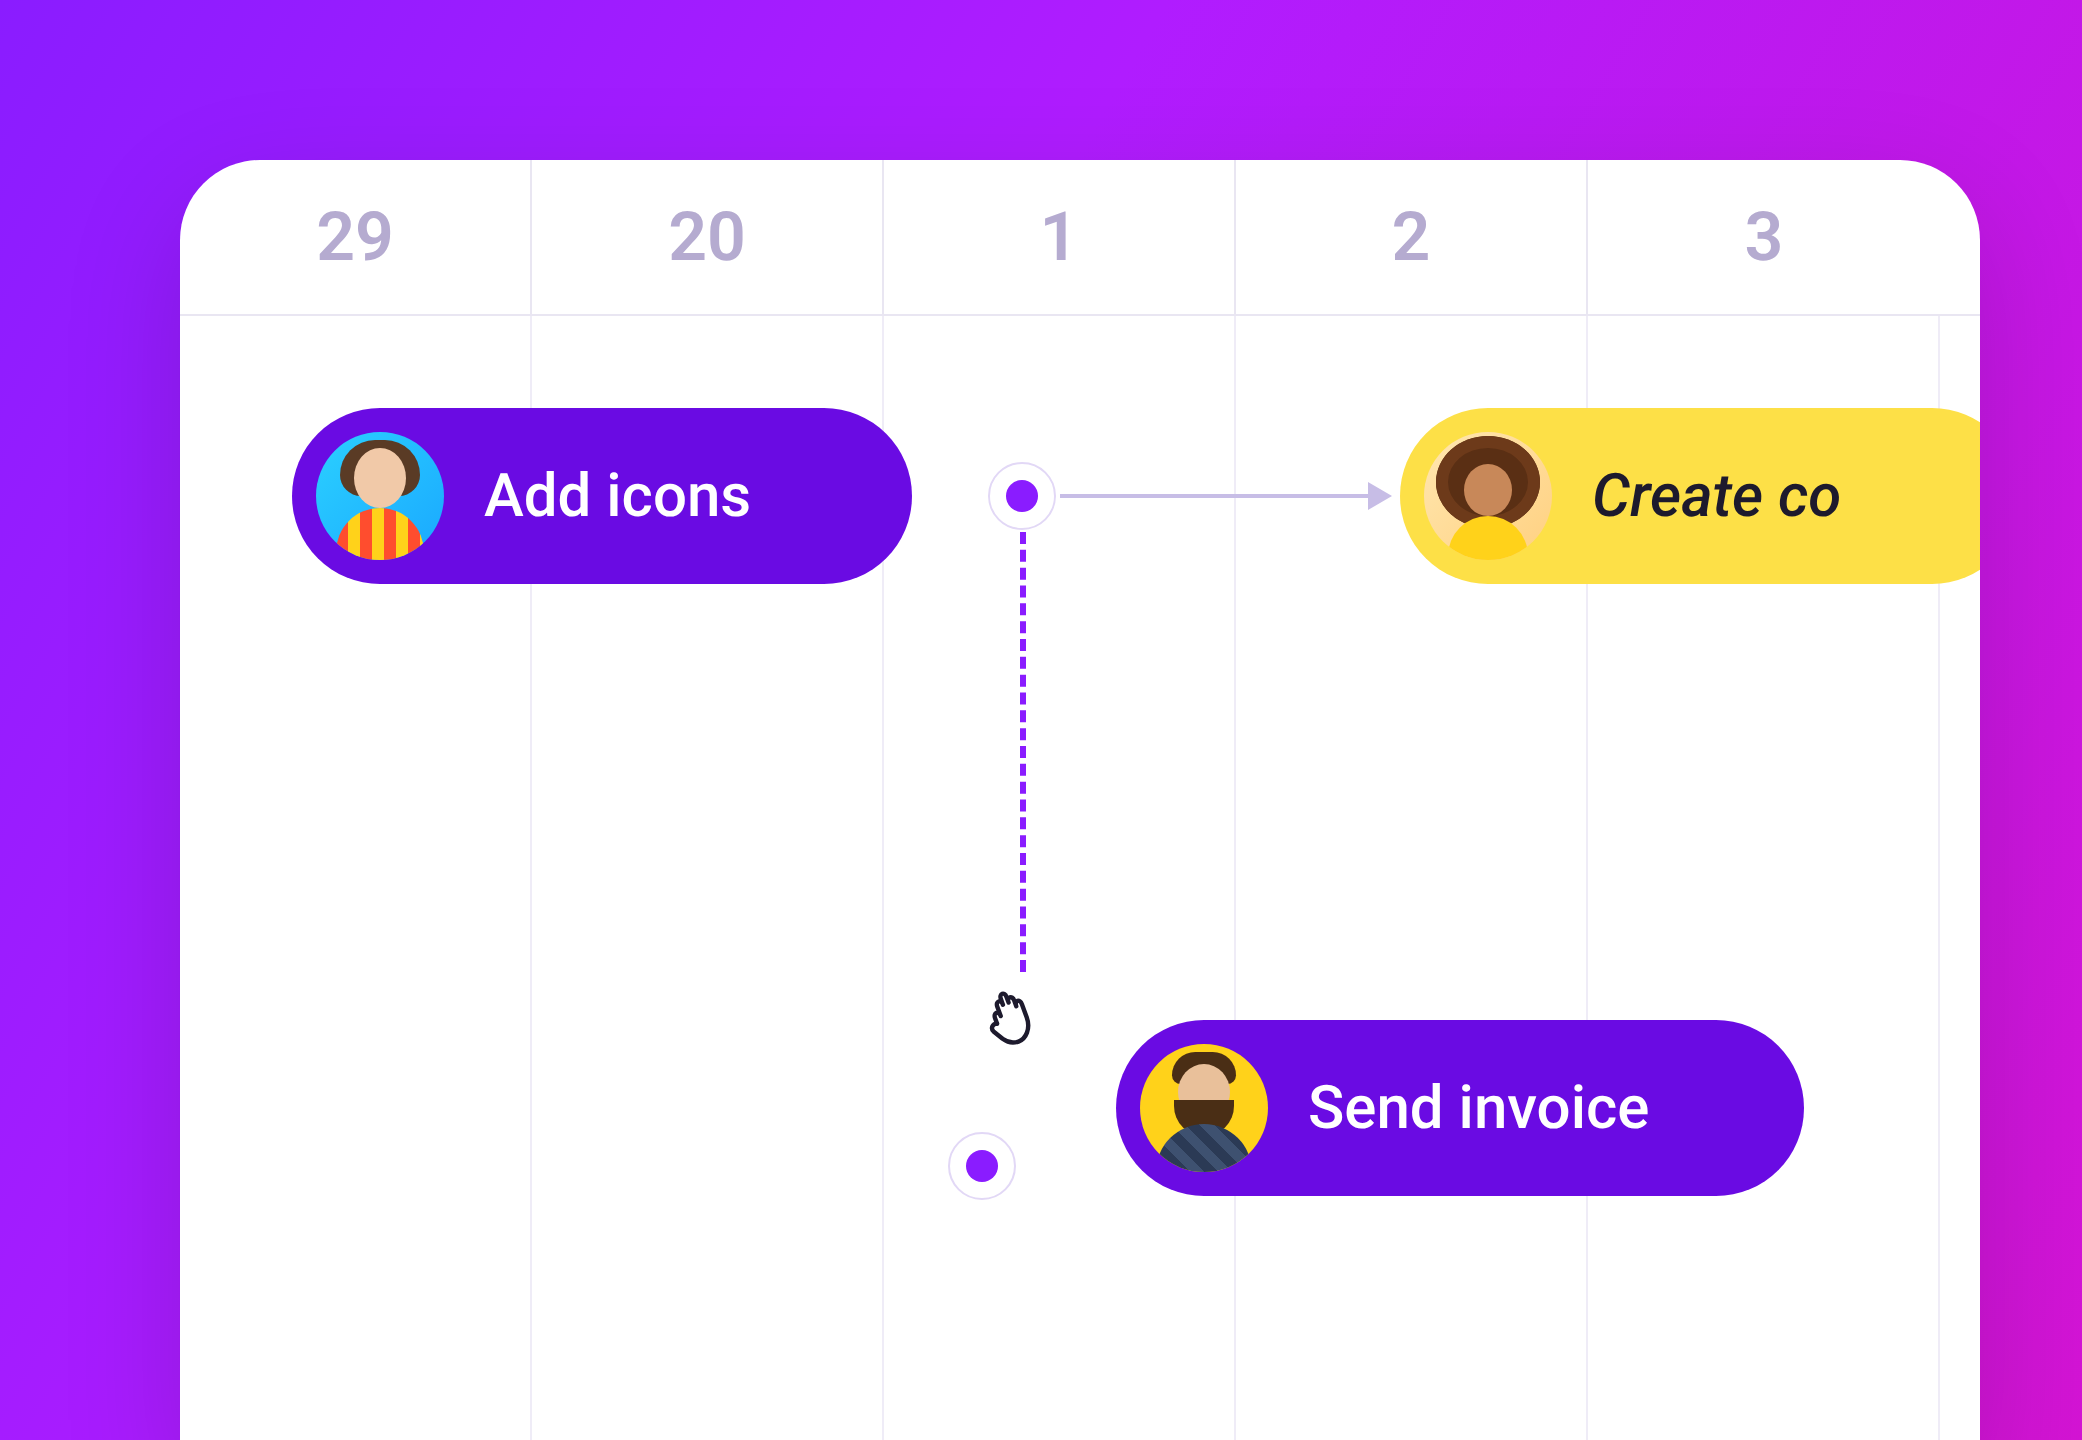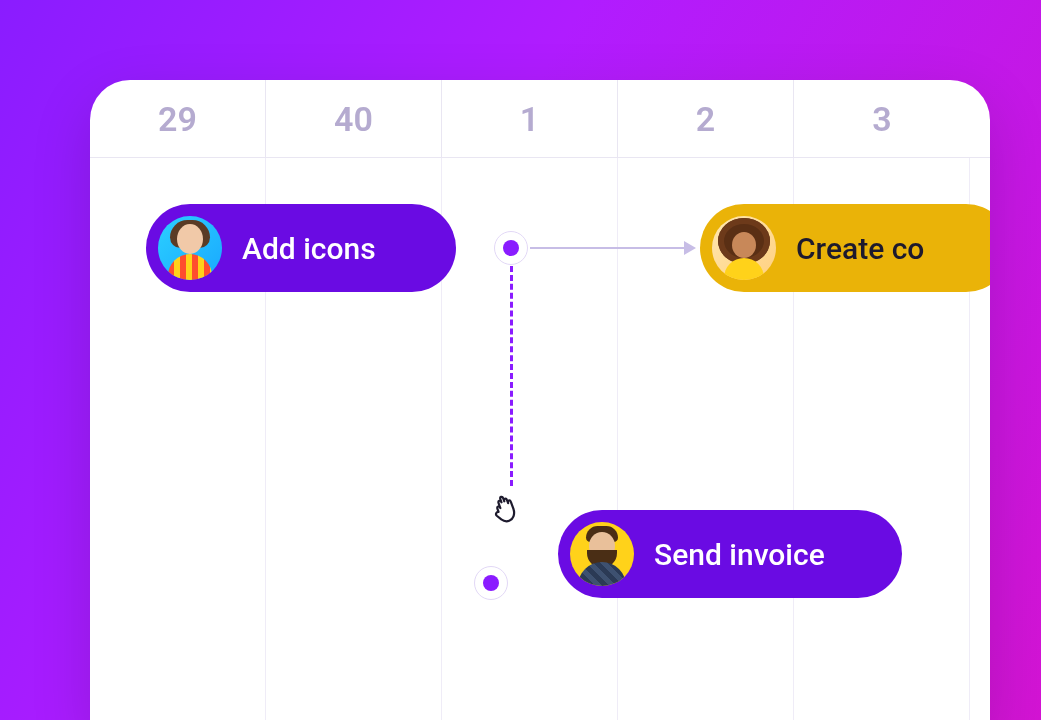--- a/index.html
+++ b/index.html
@@ -61,21 +61,21 @@
   border-radius: 44px;
   display: flex;
   align-items: center;
   padding: 0 28px 0 12px;
   gap: 20px;
   font-size: 30px;
   font-weight: 500;
   white-space: nowrap;
 }
 .pill-primary { background: #6a0be3; color: #fff; }
-.pill-light   { background: #eab308; color: #1d1a2d; }
+.pill-light   { background: #fde047; color: #1d1a2d; font-style: italic; }
 
 .pill-add   { left: 56px;  top: 46px;  width: 310px; }
 .pill-create{ left: 610px; top: 46px;  width: 310px; }
 .pill-send  { left: 468px; top: 352px; width: 344px; }
 
 .avatar {
   width: 64px; height: 64px;
   border-radius: 50%;
   flex: 0 0 64px;
   position: relative;
@@ -143,21 +143,21 @@
 }
 </style>
 </head>
 <body>
 
 <div class="stage">
   <div class="panel">
 
     <div class="header-row">
       <div class="col">29</div>
-      <div class="col">40</div>
+      <div class="col">20</div>
       <div class="col">1</div>
       <div class="col">2</div>
       <div class="col">3</div>
     </div>
 
     <div class="grid-body">
       <div class="gcol"></div>
       <div class="gcol"></div>
       <div class="gcol"></div>
       <div class="gcol"></div>

